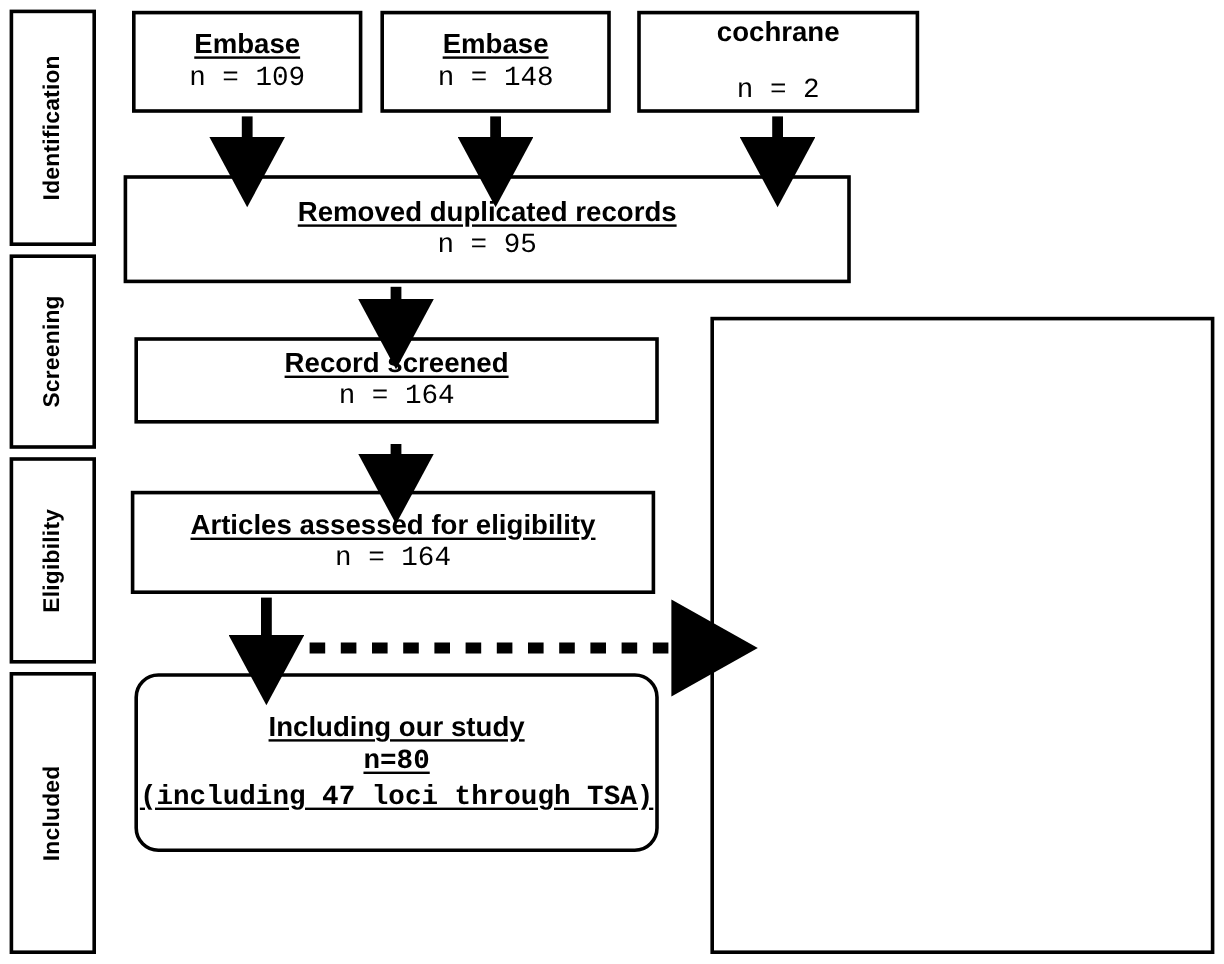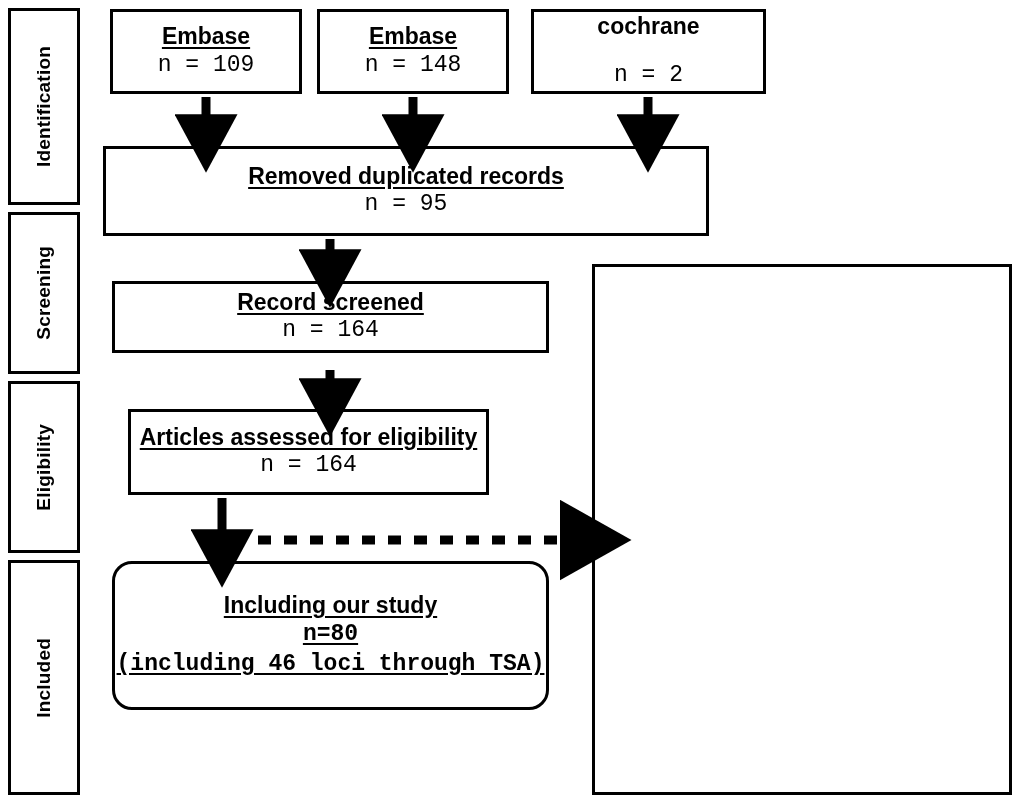--- a/index.html
+++ b/index.html
@@ -108,29 +108,29 @@
   <div class="box" style="left:103px; top:146px; width:606px; height:90px;">
     <div class="line1">Removed duplicated records</div>
     <div class="line2">n = 95</div>
   </div>
 
   <div class="box" style="left:112px; top:281px; width:437px; height:72px;">
     <div class="line1">Record screened</div>
     <div class="line2">n = 164</div>
   </div>
 
-  <div class="box" style="left:128px; top:409px; width:361px; height:86px;">
+  <div class="box" style="left:109px; top:409px; width:437px; height:86px;">
     <div class="line1">Articles assessed for eligibility</div>
     <div class="line2">n = 164</div>
   </div>
 
   <div class="box" style="left:112px; top:561px; width:437px; height:149px;border-radius:20px;">
     <div class="line1">Including our study</div>
     <div class="line2 bold-underline">n=80</div>
-    <div class="line2 bold-underline">(including 46 loci through TSA)</div>
+    <div class="line2 bold-underline">(including 47 loci through TSA)</div>
   </div>
 
   <div class="box" style="left:592px; top:264px; width:420px; height:531px; justify-content:flex-start; align-items:flex-start;">
     
     
   </div>
 
   <svg class="arrows" viewBox="0 0 1020 803">
     <defs>
       <marker id="ah" markerWidth="7" markerHeight="7" refX="2.2" refY="3.5" orient="auto" markerUnits="strokeWidth">

